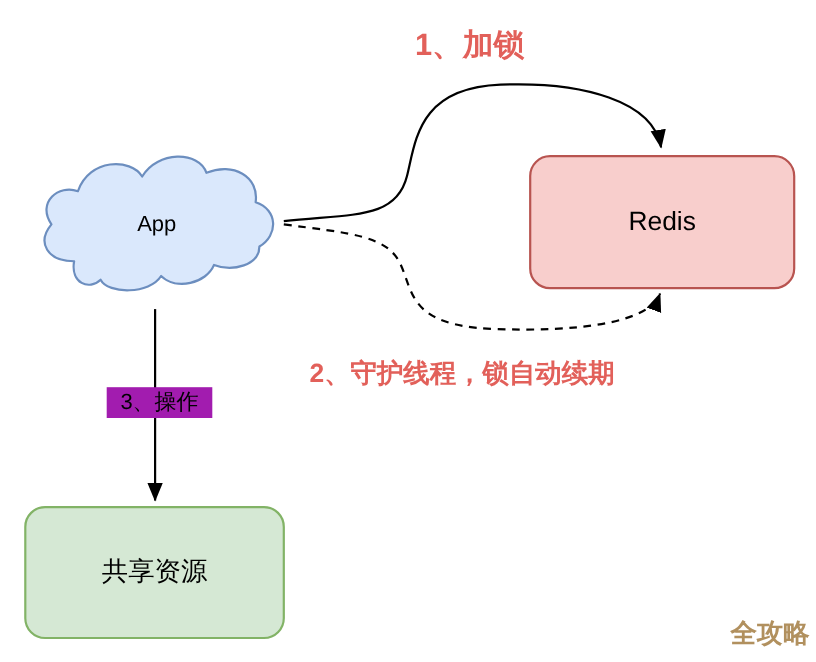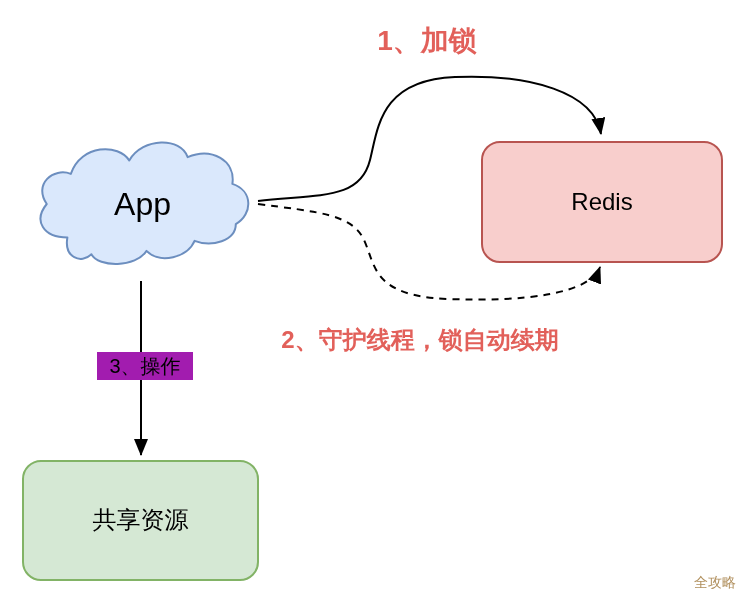--- a/index.html
+++ b/index.html
@@ -23,32 +23,32 @@
   .lbl {
     position: absolute;
     display: flex;
     align-items: center;
     justify-content: center;
     text-align: center;
     color: #000000;
     white-space: nowrap;
     line-height: 1.2;
   }
-  .node-label-app    { left: 33px;  top: 137px; width: 219px; height: 134px; font-size: 32px; text-align: right; }
+  .node-label-app    { left: 33px;  top: 137px; width: 219px; height: 134px; font-size: 20px; text-align: right; }
   .node-label-redis  { left: 482px; top: 142px; width: 240px; height: 120px; font-size: 24px; }
   .node-label-shared { left: 23px;  top: 461px; width: 235px; height: 119px; font-size: 24px; }
   .edge-label-1 { left: 337px; top: 25px;  width: 180px; height: 32px; font-size: 28px; font-weight: 700; }
   .edge-label-2 { left: 238px; top: 324px; width: 364px; height: 32px; font-size: 24px; font-weight: 700; }
   .edge-label-3 { left: 97px;  top: 352px; width: 96px;  height: 28px; font-size: 20px; background: #a21caf; }
   .watermark {
     position: absolute;
     right: 6px;
     bottom: 10px;
-    font-size: 14px;
-    font-weight: 400;
+    font-size: 24px;
+    font-weight: 700;
     letter-spacing: 0px;
   }
 </style>
 </head>
 <body>
 
 <div class="canvas">
 
   <svg class="diagram-svg" width="742" height="602" viewBox="0 0 742 602">
     <defs>

